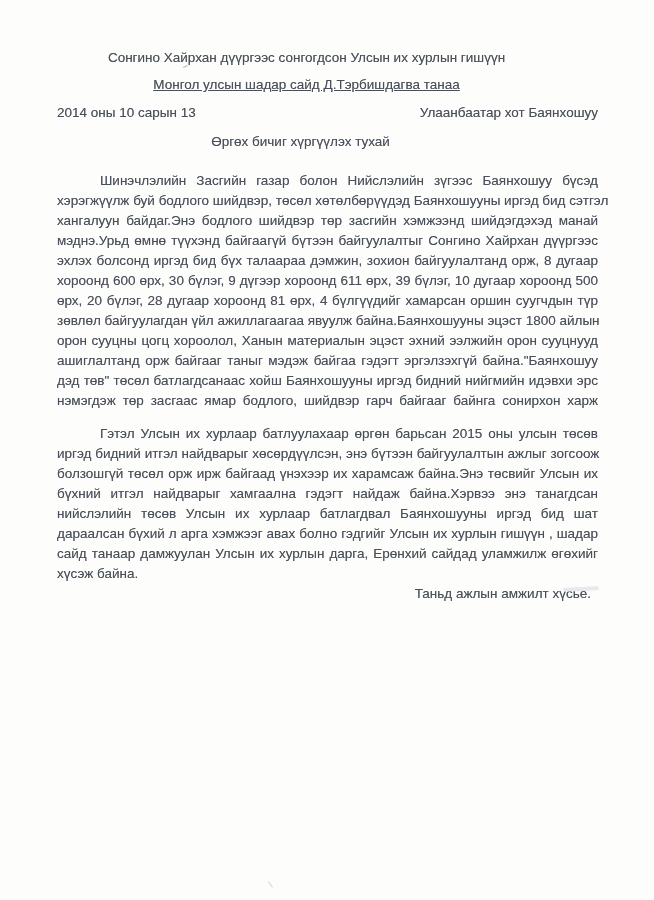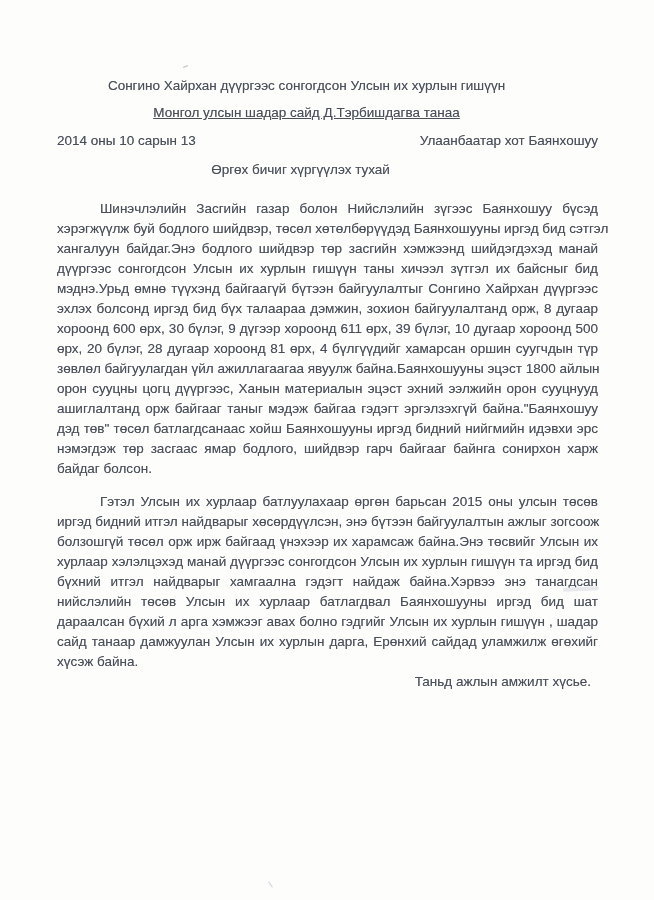--- a/index.html
+++ b/index.html
@@ -15,21 +15,21 @@
     overflow: hidden;
     box-sizing: border-box;
     padding: 0 56px 0 57px;
     font-family: "Liberation Sans", "DejaVu Sans", sans-serif;
     font-size: 13.5px;
     line-height: 20px;
     color: #4a505a;
     text-shadow: 0 0 0.5px rgba(74, 80, 90, 0.55);
   }
   .center { text-align: center; }
-  .hdr1 { margin-top: 76px; position: relative; left: -21px; }
+  .hdr1 { margin-top: 48px; position: relative; left: -21px; }
   .hdr2 { margin-top: 7px;  position: relative; left: -21px; text-decoration: underline; }
   .date-row {
     margin-top: 8px;
     display: flex;
     justify-content: space-between;
     align-items: flex-end;
   }
   .subject { margin-top: 9px; position: relative; left: -27px; }
   .para { margin-top: 19px; }
   .para + .para { margin-top: 13px; }
@@ -75,38 +75,35 @@
     <span>2014 оны 10 сарын 13</span>
     <span>Улаанбаатар хот Баянхошуу</span>
   </div>
 
   <div class="center subject">Өргөх бичиг хүргүүлэх тухай</div>
 
   <div class="para">
       <div class="line indent">Шинэчлэлийн Засгийн газар болон Нийслэлийн зүгээс Баянхошуу бүсэд</div>
       <div class="line">хэрэгжүүлж буй бодлого шийдвэр, төсөл хөтөлбөрүүдэд Баянхошууны иргэд бид сэтгэл</div>
       <div class="line">хангалуун байдаг.Энэ бодлого шийдвэр төр засгийн хэмжээнд шийдэгдэхэд манай</div>
-      <div class="line">дүүргээс сонгогдсон Улсын их хурлын гишүүн таны хичээл зүтгэл их байсныг бид</div>
       <div class="line">мэднэ.Урьд өмнө түүхэнд байгаагүй бүтээн байгуулалтыг Сонгино Хайрхан дүүргээс</div>
       <div class="line">эхлэх болсонд иргэд бид бүх талаараа дэмжин, зохион байгуулалтанд орж, 8 дугаар</div>
       <div class="line">хороонд 600 өрх, 30 бүлэг, 9 дүгээр хороонд 611 өрх, 39 бүлэг, 10 дугаар хороонд 500</div>
       <div class="line">өрх, 20 бүлэг, 28 дугаар хороонд 81 өрх, 4 бүлгүүдийг хамарсан оршин суугчдын түр</div>
       <div class="line">зөвлөл байгуулагдан үйл ажиллагаагаа явуулж байна.Баянхошууны эцэст 1800 айлын</div>
-      <div class="line">орон сууцны цогц дүүргээс, Ханын материалын эцэст эхний ээлжийн орон сууцнууд</div>
+      <div class="line">орон сууцны цогц хороолол, Ханын материалын эцэст эхний ээлжийн орон сууцнууд</div>
       <div class="line">ашиглалтанд орж байгааг таныг мэдэж байгаа гэдэгт эргэлзэхгүй байна."Баянхошуу</div>
       <div class="line">дэд төв" төсөл батлагдсанаас хойш Баянхошууны иргэд бидний нийгмийн идэвхи эрс</div>
       <div class="line">нэмэгдэж төр засгаас ямар бодлого, шийдвэр гарч байгааг байнга сонирхон харж</div>
-      <div class="line last">байдаг болсон.</div>
     </div>
 
   <div class="para">
       <div class="line indent">Гэтэл Улсын их хурлаар батлуулахаар өргөн барьсан 2015 оны улсын төсөв</div>
       <div class="line">иргэд бидний итгэл найдварыг хөсөрдүүлсэн, энэ бүтээн байгуулалтын ажлыг зогсоож</div>
       <div class="line">болзошгүй төсөл орж ирж байгаад үнэхээр их харамсаж байна.Энэ төсвийг Улсын их</div>
-      <div class="line">хурлаар хэлэлцэхэд манай дүүргээс сонгогдсон Улсын их хурлын гишүүн та иргэд бид</div>
       <div class="line">бүхний итгэл найдварыг хамгаална гэдэгт найдаж байна.Хэрвээ энэ танагдсан</div>
       <div class="line">нийслэлийн төсөв Улсын их хурлаар батлагдвал Баянхошууны иргэд бид шат</div>
       <div class="line">дараалсан бүхий л арга хэмжээг авах болно гэдгийг Улсын их хурлын гишүүн , шадар</div>
       <div class="line">сайд танаар дамжуулан Улсын их хурлын дарга, Ерөнхий сайдад уламжилж өгөхийг</div>
       <div class="line last">хүсэж байна.</div>
     </div>
 
   <div class="closing">Таньд ажлын амжилт хүсье.</div>
 
   <div class="artifact artifact-tick"></div>

